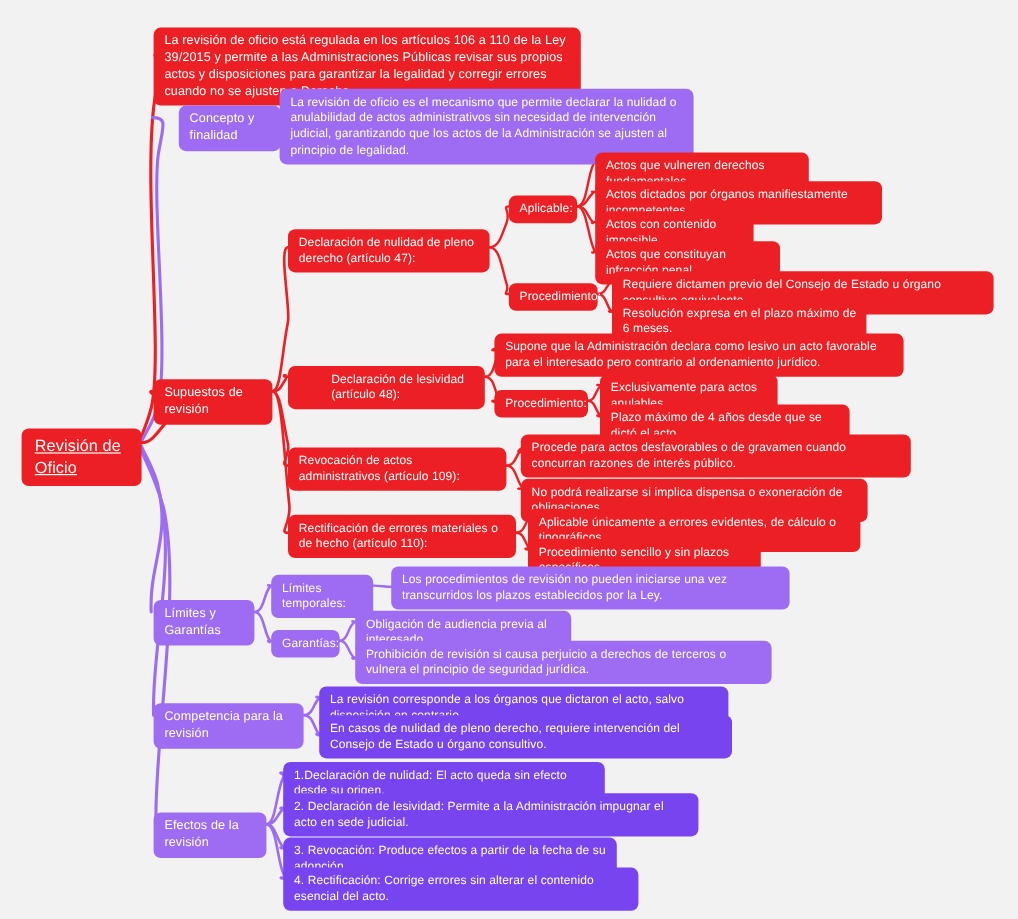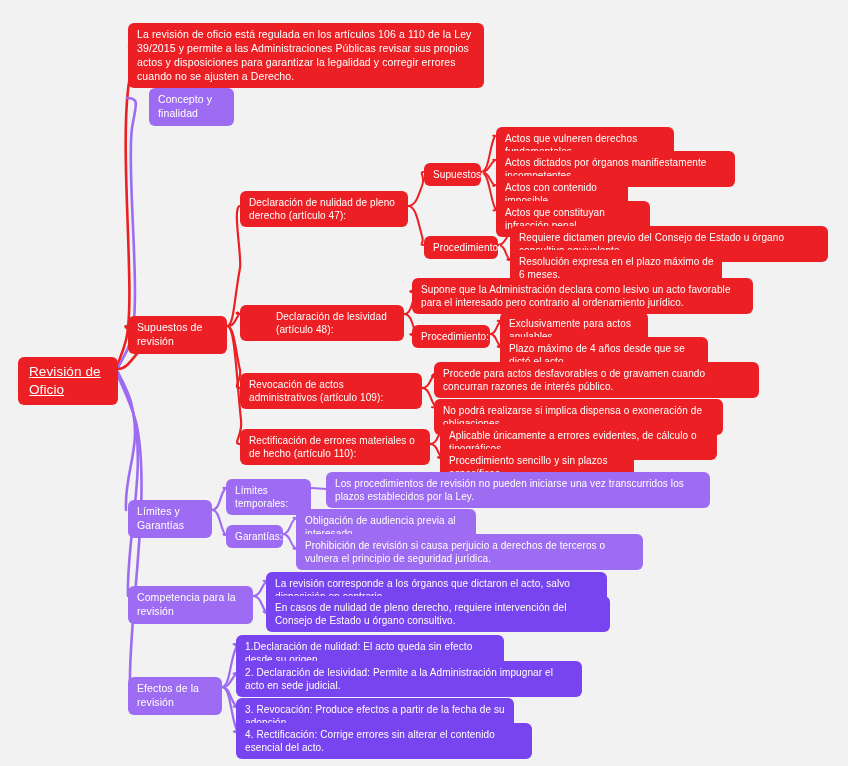--- a/index.html
+++ b/index.html
@@ -98,25 +98,26 @@
       <path d="M222,687 C 230,687 230,700 236,706 C 238,708 230,706 236,706" stroke="#9d6cf2" stroke-width="2.2"></path>
       <path d="M222,687 C 231,687 231,720 237,730 C 239,734 230,731 236,731" stroke="#9d6cf2" stroke-width="2.2"></path>
     </g>
   </svg>
 
   <div class="node root red" style="left:18px;top:357px;width:100px;text-decoration:underline;">Revisión de Oficio</div>
 
   <div class="node red lvl1" style="left:128px;top:23px;width:356px;">La revisión de oficio está regulada en los artículos 106 a 110 de la Ley 39/2015 y permite a las Administraciones Públicas revisar sus propios actos y disposiciones para garantizar la legalidad y corregir errores cuando no se ajusten a Derecho.</div>
 
   <div class="node purple lvl1" style="left:128px;top:88px;width:85px;margin-left:21px;">Concepto y finalidad</div>
+  <div class="node purple lvl2" style="left:233px;top:74px;width:345px;">La revisión de oficio es el mecanismo que permite declarar la nulidad o anulabilidad de actos administrativos sin necesidad de intervención judicial, garantizando que los actos de la Administración se ajusten al principio de legalidad.</div>
 
   <div class="node red lvl1" style="left:128px;top:316px;width:99px;">Supuestos de revisión</div>
 
   <div class="node red lvl2" style="left:240px;top:191px;width:168px;">Declaración de nulidad de pleno derecho (artículo 47):</div>
-  <div class="node red lvl3" style="left:424px;top:163px;width:57px;">Supuestos:</div>
+  <div class="node red lvl3" style="left:424px;top:163px;width:57px;">Aplicable:</div>
   <div class="node red leaf" style="left:496px;top:127px;width:178px;">Actos que vulneren derechos fundamentales.</div>
   <div class="node red leaf" style="left:496px;top:151px;width:239px;">Actos dictados por órganos manifiestamente incompetentes.</div>
   <div class="node red leaf" style="left:496px;top:176px;width:132px;">Actos con contenido imposible.</div>
   <div class="node red leaf" style="left:496px;top:201px;width:154px;">Actos que constituyan infracción penal.</div>
 
   <div class="node red lvl3" style="left:424px;top:236px;width:74px;">Procedimiento:</div>
   <div class="node red leaf" style="left:510px;top:226px;width:318px;">Requiere dictamen previo del Consejo de Estado u órgano consultivo equivalente.</div>
   <div class="node red leaf" style="left:510px;top:250px;width:212px;">Resolución expresa en el plazo máximo de 6 meses.</div>
 
   <div class="node red lvl2" style="left:240px;top:305px;width:164px;padding-left:36px;">Declaración de lesividad (artículo 48):</div>
@@ -128,21 +129,21 @@
   <div class="node red lvl2" style="left:240px;top:373px;width:182px;">Revocación de actos administrativos (artículo 109):</div>
   <div class="node red leaf" style="left:434px;top:362px;width:325px;">Procede para actos desfavorables o de gravamen cuando concurran razones de interés público.</div>
   <div class="node red leaf" style="left:434px;top:399px;width:289px;">No podrá realizarse si implica dispensa o exoneración de obligaciones.</div>
 
   <div class="node red lvl2" style="left:240px;top:429px;width:190px;">Rectificación de errores materiales o de hecho (artículo 110):</div>
   <div class="node red leaf" style="left:440px;top:424px;width:277px;">Aplicable únicamente a errores evidentes, de cálculo o tipográficos.</div>
   <div class="node red leaf" style="left:440px;top:449px;width:194px;">Procedimiento sencillo y sin plazos específicos.</div>
 
   <div class="node purple lvl1" style="left:128px;top:500px;width:84px;">Límites y Garantías</div>
   <div class="node purple lvl2" style="left:226px;top:479px;width:85px;">Límites temporales:</div>
-  <div class="node purple leaf" style="left:326px;top:472px;width:384px;">Los procedimientos de revisión no pueden iniciarse una vez transcurridos los plazos establecidos por la Ley.</div>
+  <div class="node purple leaf" style="left:326px;top:472px;width:332px;">Los procedimientos de revisión no pueden iniciarse una vez transcurridos los plazos establecidos por la Ley.</div>
   <div class="node purple lvl2" style="left:226px;top:525px;width:57px;">Garantías:</div>
   <div class="node purple leaf" style="left:296px;top:509px;width:180px;">Obligación de audiencia previa al interesado.</div>
   <div class="node purple lvl1" style="left:128px;top:586px;width:125px;">Competencia para la revisión</div>
 
   <div class="node purple leaf" style="left:296px;top:534px;width:347px;">Prohibición de revisión si causa perjuicio a derechos de terceros o vulnera el principio de seguridad jurídica.</div>
   <div class="node purple-d leaf" style="left:266px;top:572px;width:341px;">La revisión corresponde a los órganos que dictaron el acto, salvo disposición en contrario.</div>
   <div class="node purple-d leaf" style="left:266px;top:596px;width:344px;">En casos de nulidad de pleno derecho, requiere intervención del Consejo de Estado u órgano consultivo.</div>
 
   <div class="node purple lvl1" style="left:128px;top:677px;width:94px;">Efectos de la revisión</div>
   <div class="node purple-d leaf" style="left:236px;top:635px;width:268px;">1.Declaración de nulidad: El acto queda sin efecto desde su origen.</div>

